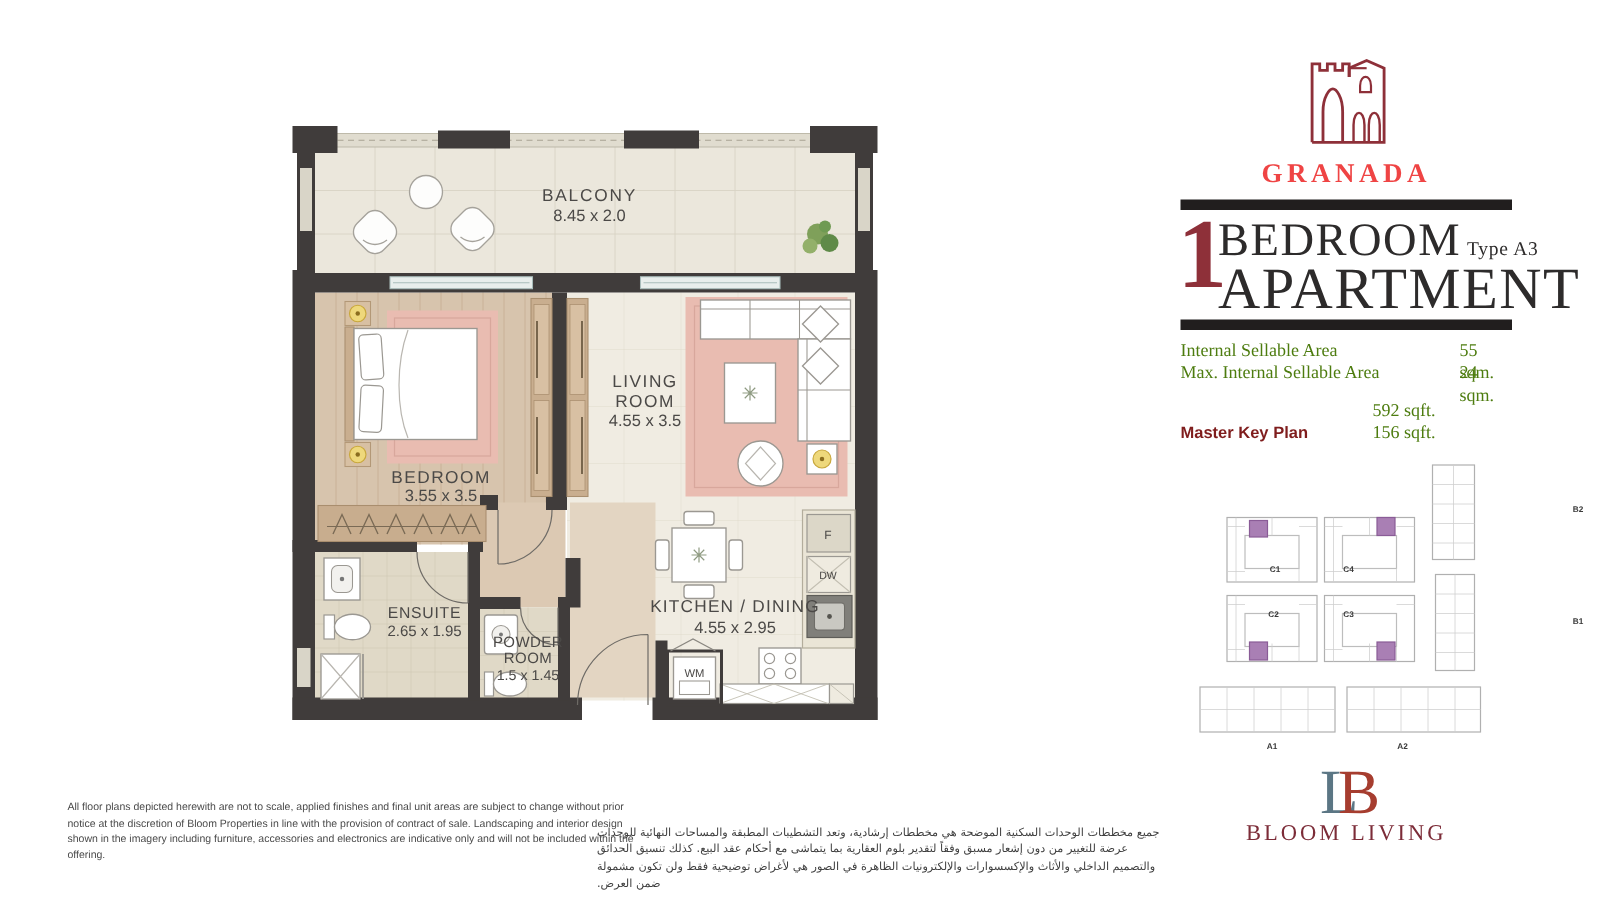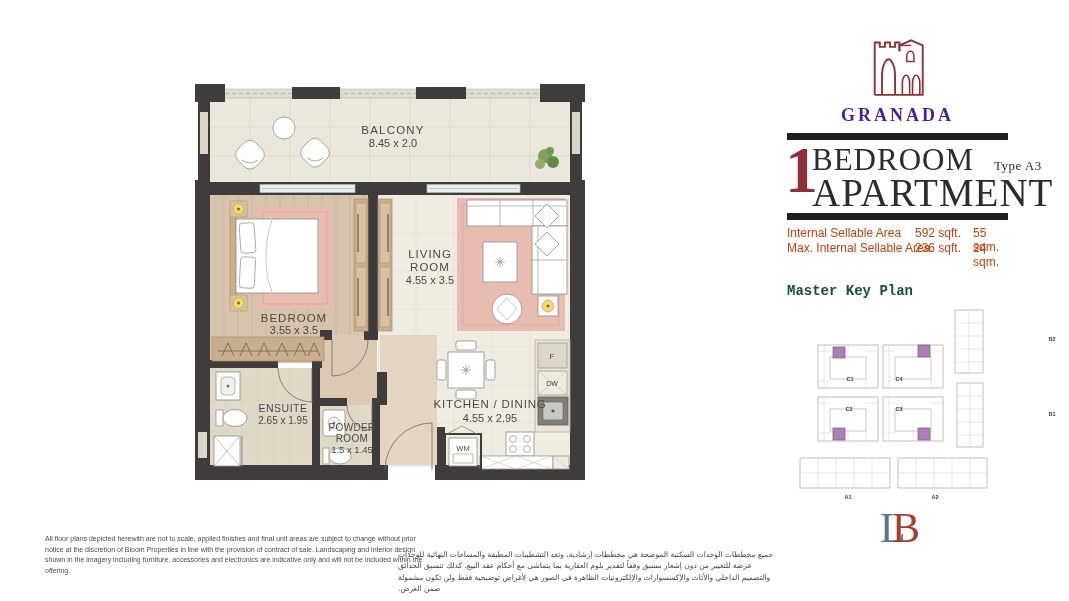--- a/index.html
+++ b/index.html
@@ -3,39 +3,39 @@
 <meta charset="utf-8">
 <style>
   html,body{margin:0;padding:0;background:#ffffff;}
   .page{position:relative;width:1069px;height:601px;background:#ffffff;overflow:hidden;
         font-family:"Liberation Sans",sans-serif;}
   .abs{position:absolute;}
 
   
   .granada-name{left:787px;top:105px;width:221px;text-align:center;
     font-family:"Liberation Serif",serif;font-size:18px;letter-spacing:3px;
-    color:#4c1d95;font-weight:bold;}
+    color:#ef4444;font-weight:bold;}
   .bar{left:787px;width:221px;height:7px;background:#211e1e;}
   .bar1{top:133px;} .bar2{top:213px;}
   .unit-num{left:785px;top:142px;font-family:"Liberation Serif",serif;
     font-size:66px;line-height:56px;color:#8e3039;font-weight:bold;}
   .title-lines{left:812px;top:146px;font-family:"Liberation Serif",serif;color:#2d2b2b;}
   .title-l1{font-size:31px;line-height:27px;letter-spacing:1px;}
-  .type-label{font-size:13px;letter-spacing:0.5px;margin-left:20px;}
+  .type-label{font-size:13px;letter-spacing:0.5px;margin-left:4px;}
   .title-l2{font-size:39px;line-height:27px;letter-spacing:1px;}
 
-  .areas{left:787px;top:226px;width:221px;font-family:Liberation Sans, sans-serif;
-    font-size:12px;color:#c2410c;}
+  .areas{left:787px;top:226px;width:221px;font-family:Liberation Serif, serif;
+    font-size:12px;color:#4d7c0f;}
   .area-row{position:relative;height:14.5px;}
   .area-label{position:absolute;left:0;}
-  .area-sqft{position:absolute;left:128px;}
+  .area-sqft{position:absolute;left:128px;margin-top:40px;}
   .area-sqm{position:absolute;left:186px;}
 
-  .keyplan-heading{left:787px;top:283px;font-family:Liberation Mono, monospace;
-    font-size:14px;font-weight:bold;color:#14532d;}
+  .keyplan-heading{left:787px;top:283px;font-family:Liberation Sans, sans-serif;
+    font-size:11px;font-weight:bold;color:#7f1d1d;}
 
   .bloom-text{left:787px;top:548px;width:221px;text-align:center;
     font-family:"Liberation Serif",serif;font-size:15px;letter-spacing:2px;color:#7c2c38;}
 
   
   .disc-en{left:45px;top:534px;width:378px;font-size:7px;line-height:1.5;
     color:#4a4a4a;text-align:left;}
   .disc-ar{left:398px;top:533px;width:382px;font-size:7.5px;line-height:1.5;
     color:#3f3f3f;direction:rtl;text-align:left;font-family:"DejaVu Sans",sans-serif;margin-top:16px;}
 
@@ -319,21 +319,21 @@
   <div class="abs bar bar2"></div>
 
   <div class="abs areas">
     <div class="area-row">
       <span class="area-label">Internal Sellable Area</span>
       <span class="area-sqft">592 sqft.</span>
       <span class="area-sqm">55 sqm.</span>
     </div>
     <div class="area-row">
       <span class="area-label">Max. Internal Sellable Area</span>
-      <span class="area-sqft">236 sqft.</span>
+      <span class="area-sqft">156 sqft.</span>
       <span class="area-sqm">24 sqm.</span>
     </div>
   </div>
 
   <div class="abs keyplan-heading">Master Key Plan</div>
 
   <svg class="abs" style="left:793px;top:303px;" width="270" height="205" viewBox="0 0 270 205">
     <g fill="#ffffff" stroke="#b0b0b0" stroke-width="0.8">
 
       <g>
@@ -388,17 +388,18 @@
       <text x="259" y="113">B1</text>
       <text x="55" y="196">A1</text>
       <text x="142" y="196">A2</text>
     </g>
   </svg>
 
   <svg class="abs" style="left:866px;top:504px;" width="64" height="44" viewBox="0 0 64 44">
     <text x="14" y="38" font-family="Liberation Serif,serif" font-size="42" fill="#5b7684">L</text>
     <text x="26" y="38" font-family="Liberation Serif,serif" font-size="42" fill="#a63d2f">B</text>
   </svg>
+  <div class="abs bloom-text">BLOOM LIVING</div>
 
   <div class="abs disc-en">All floor plans depicted herewith are not to scale, applied finishes and final unit areas are subject to change without prior notice at the discretion of Bloom Properties in line with the provision of contract of sale. Landscaping and interior design shown in the imagery including furniture, accessories and electronics are indicative only and will not be included within the offering.</div>
   <div class="abs disc-ar">جميع مخططات الوحدات السكنية الموضحة هي مخططات إرشادية، وتعد التشطيبات المطبقة والمساحات النهائية للوحدات عرضة للتغيير من دون إشعار مسبق وفقاً لتقدير بلوم العقارية بما يتماشى مع أحكام عقد البيع. كذلك تنسيق الحدائق والتصميم الداخلي والأثاث والإكسسوارات والإلكترونيات الظاهرة في الصور هي لأغراض توضيحية فقط ولن تكون مشمولة ضمن العرض.</div>
 
 </div>
 
 </body></html>

